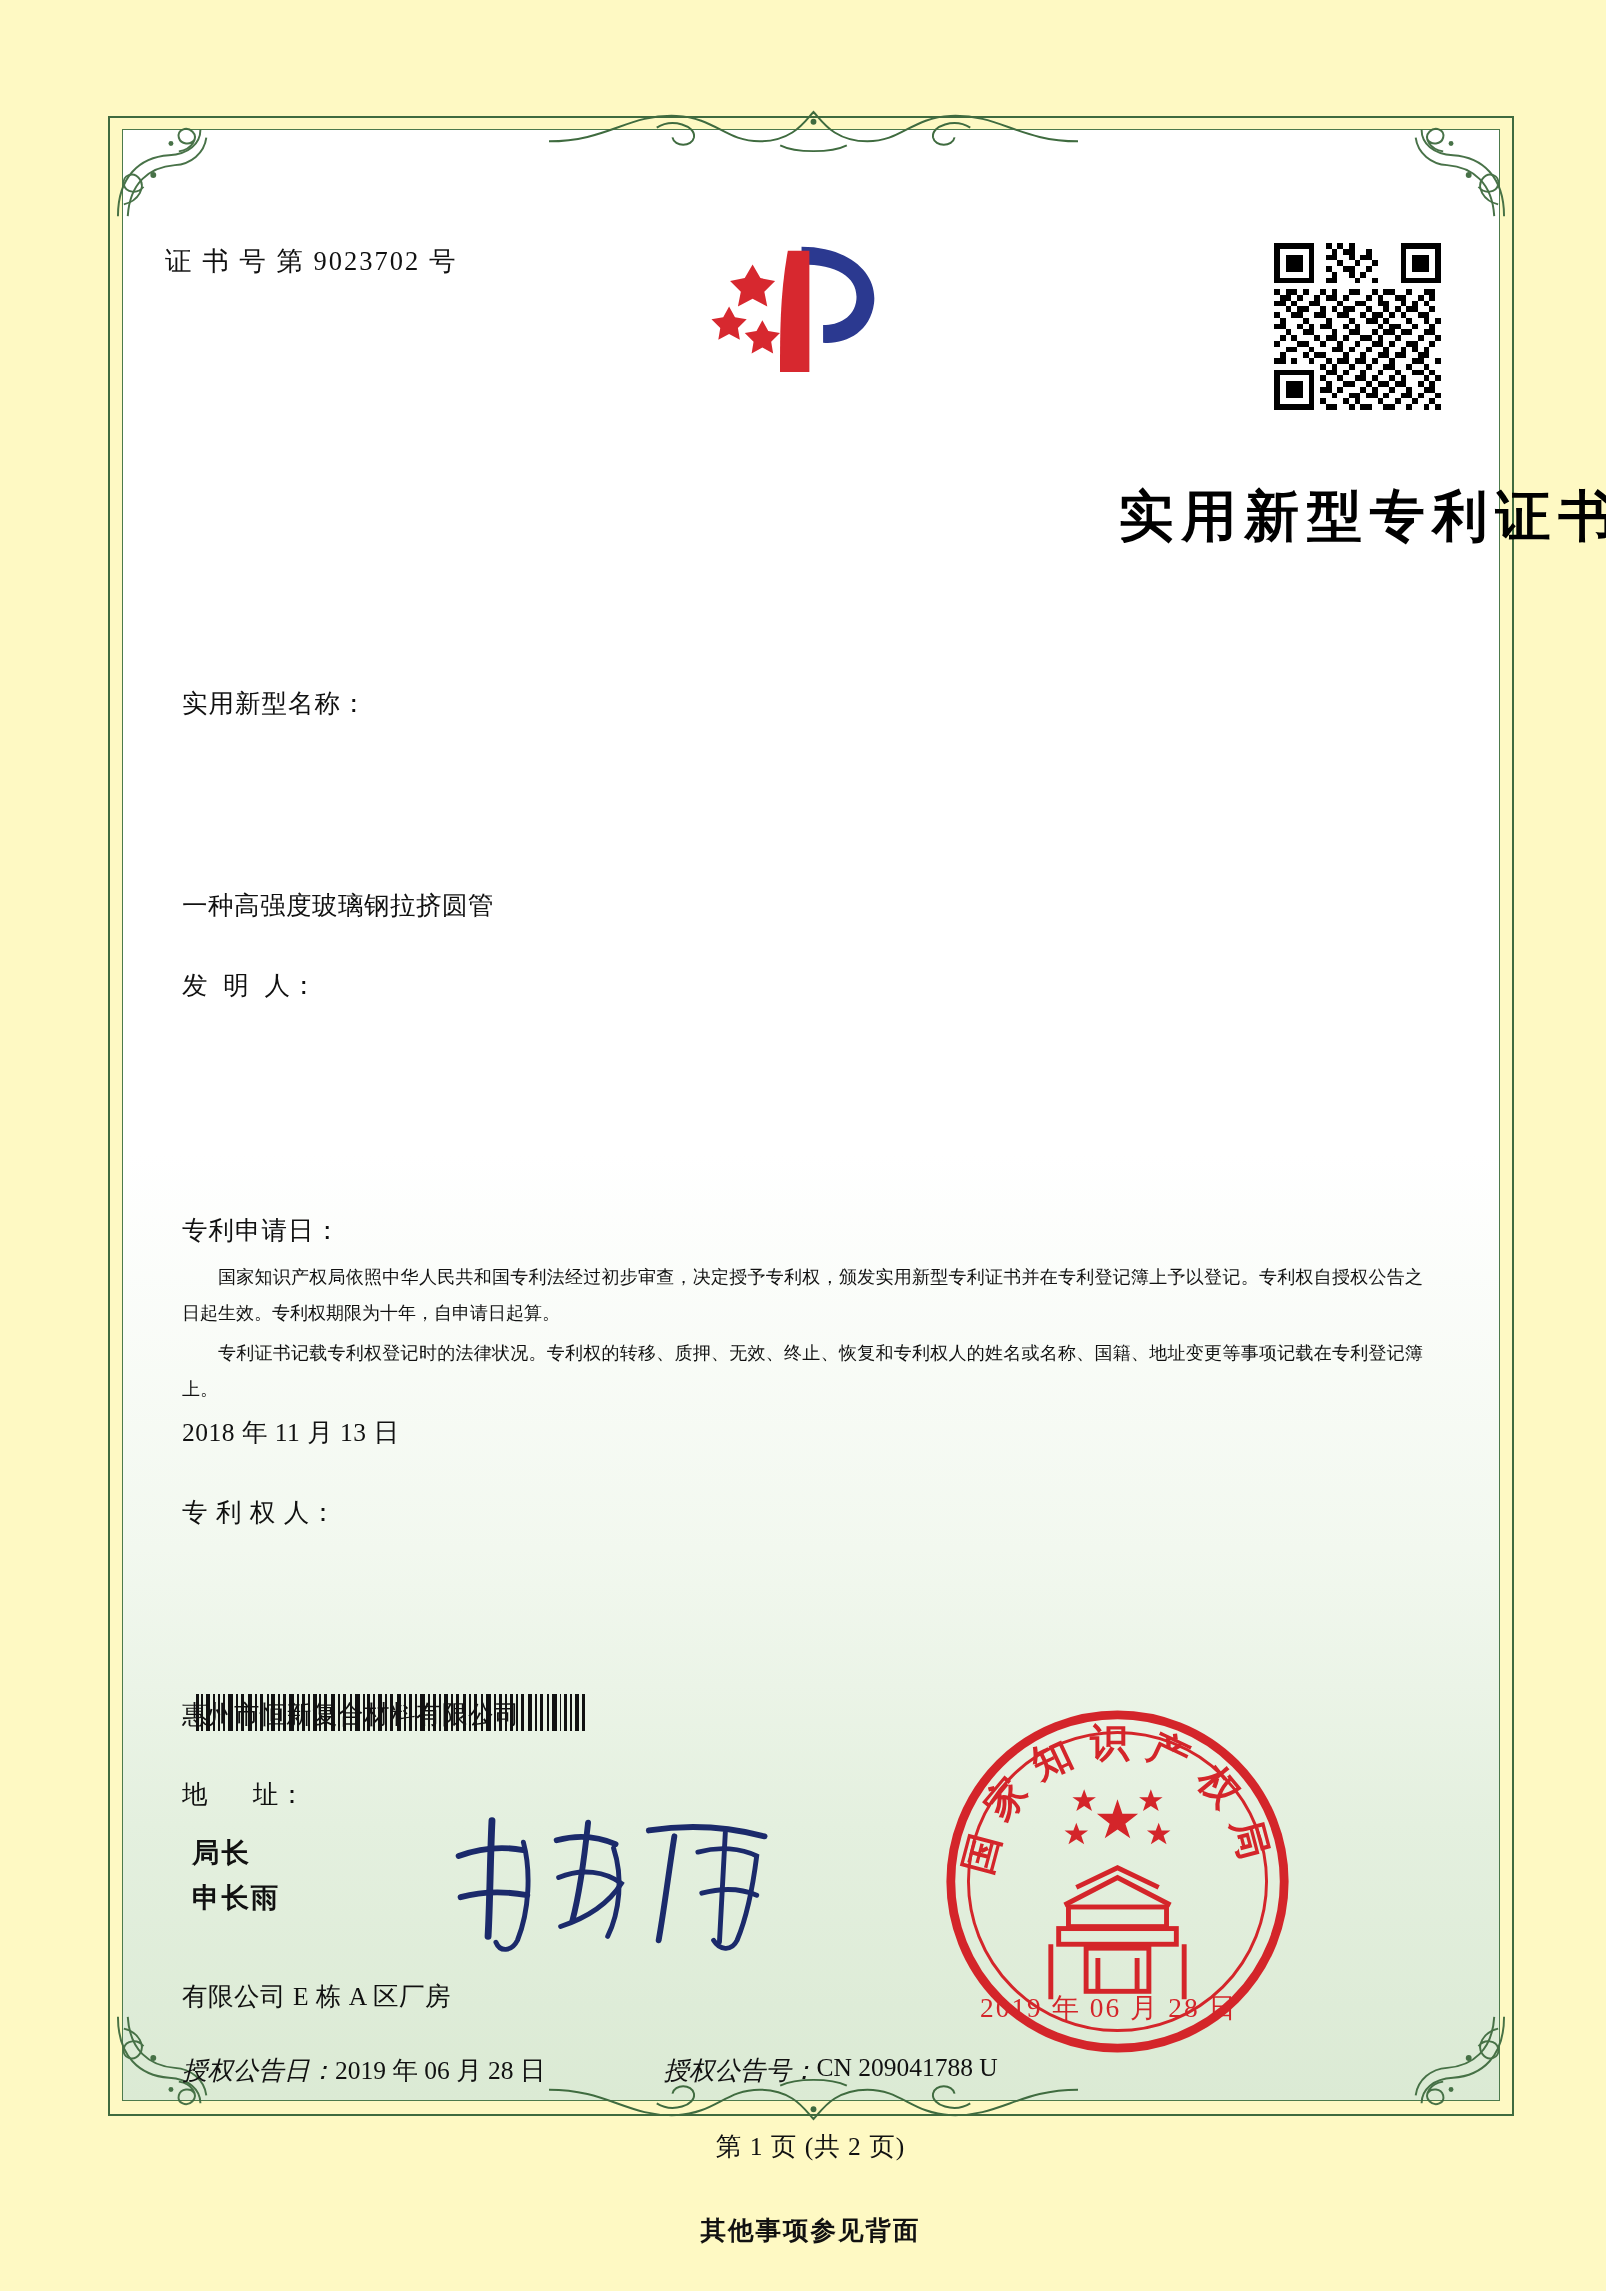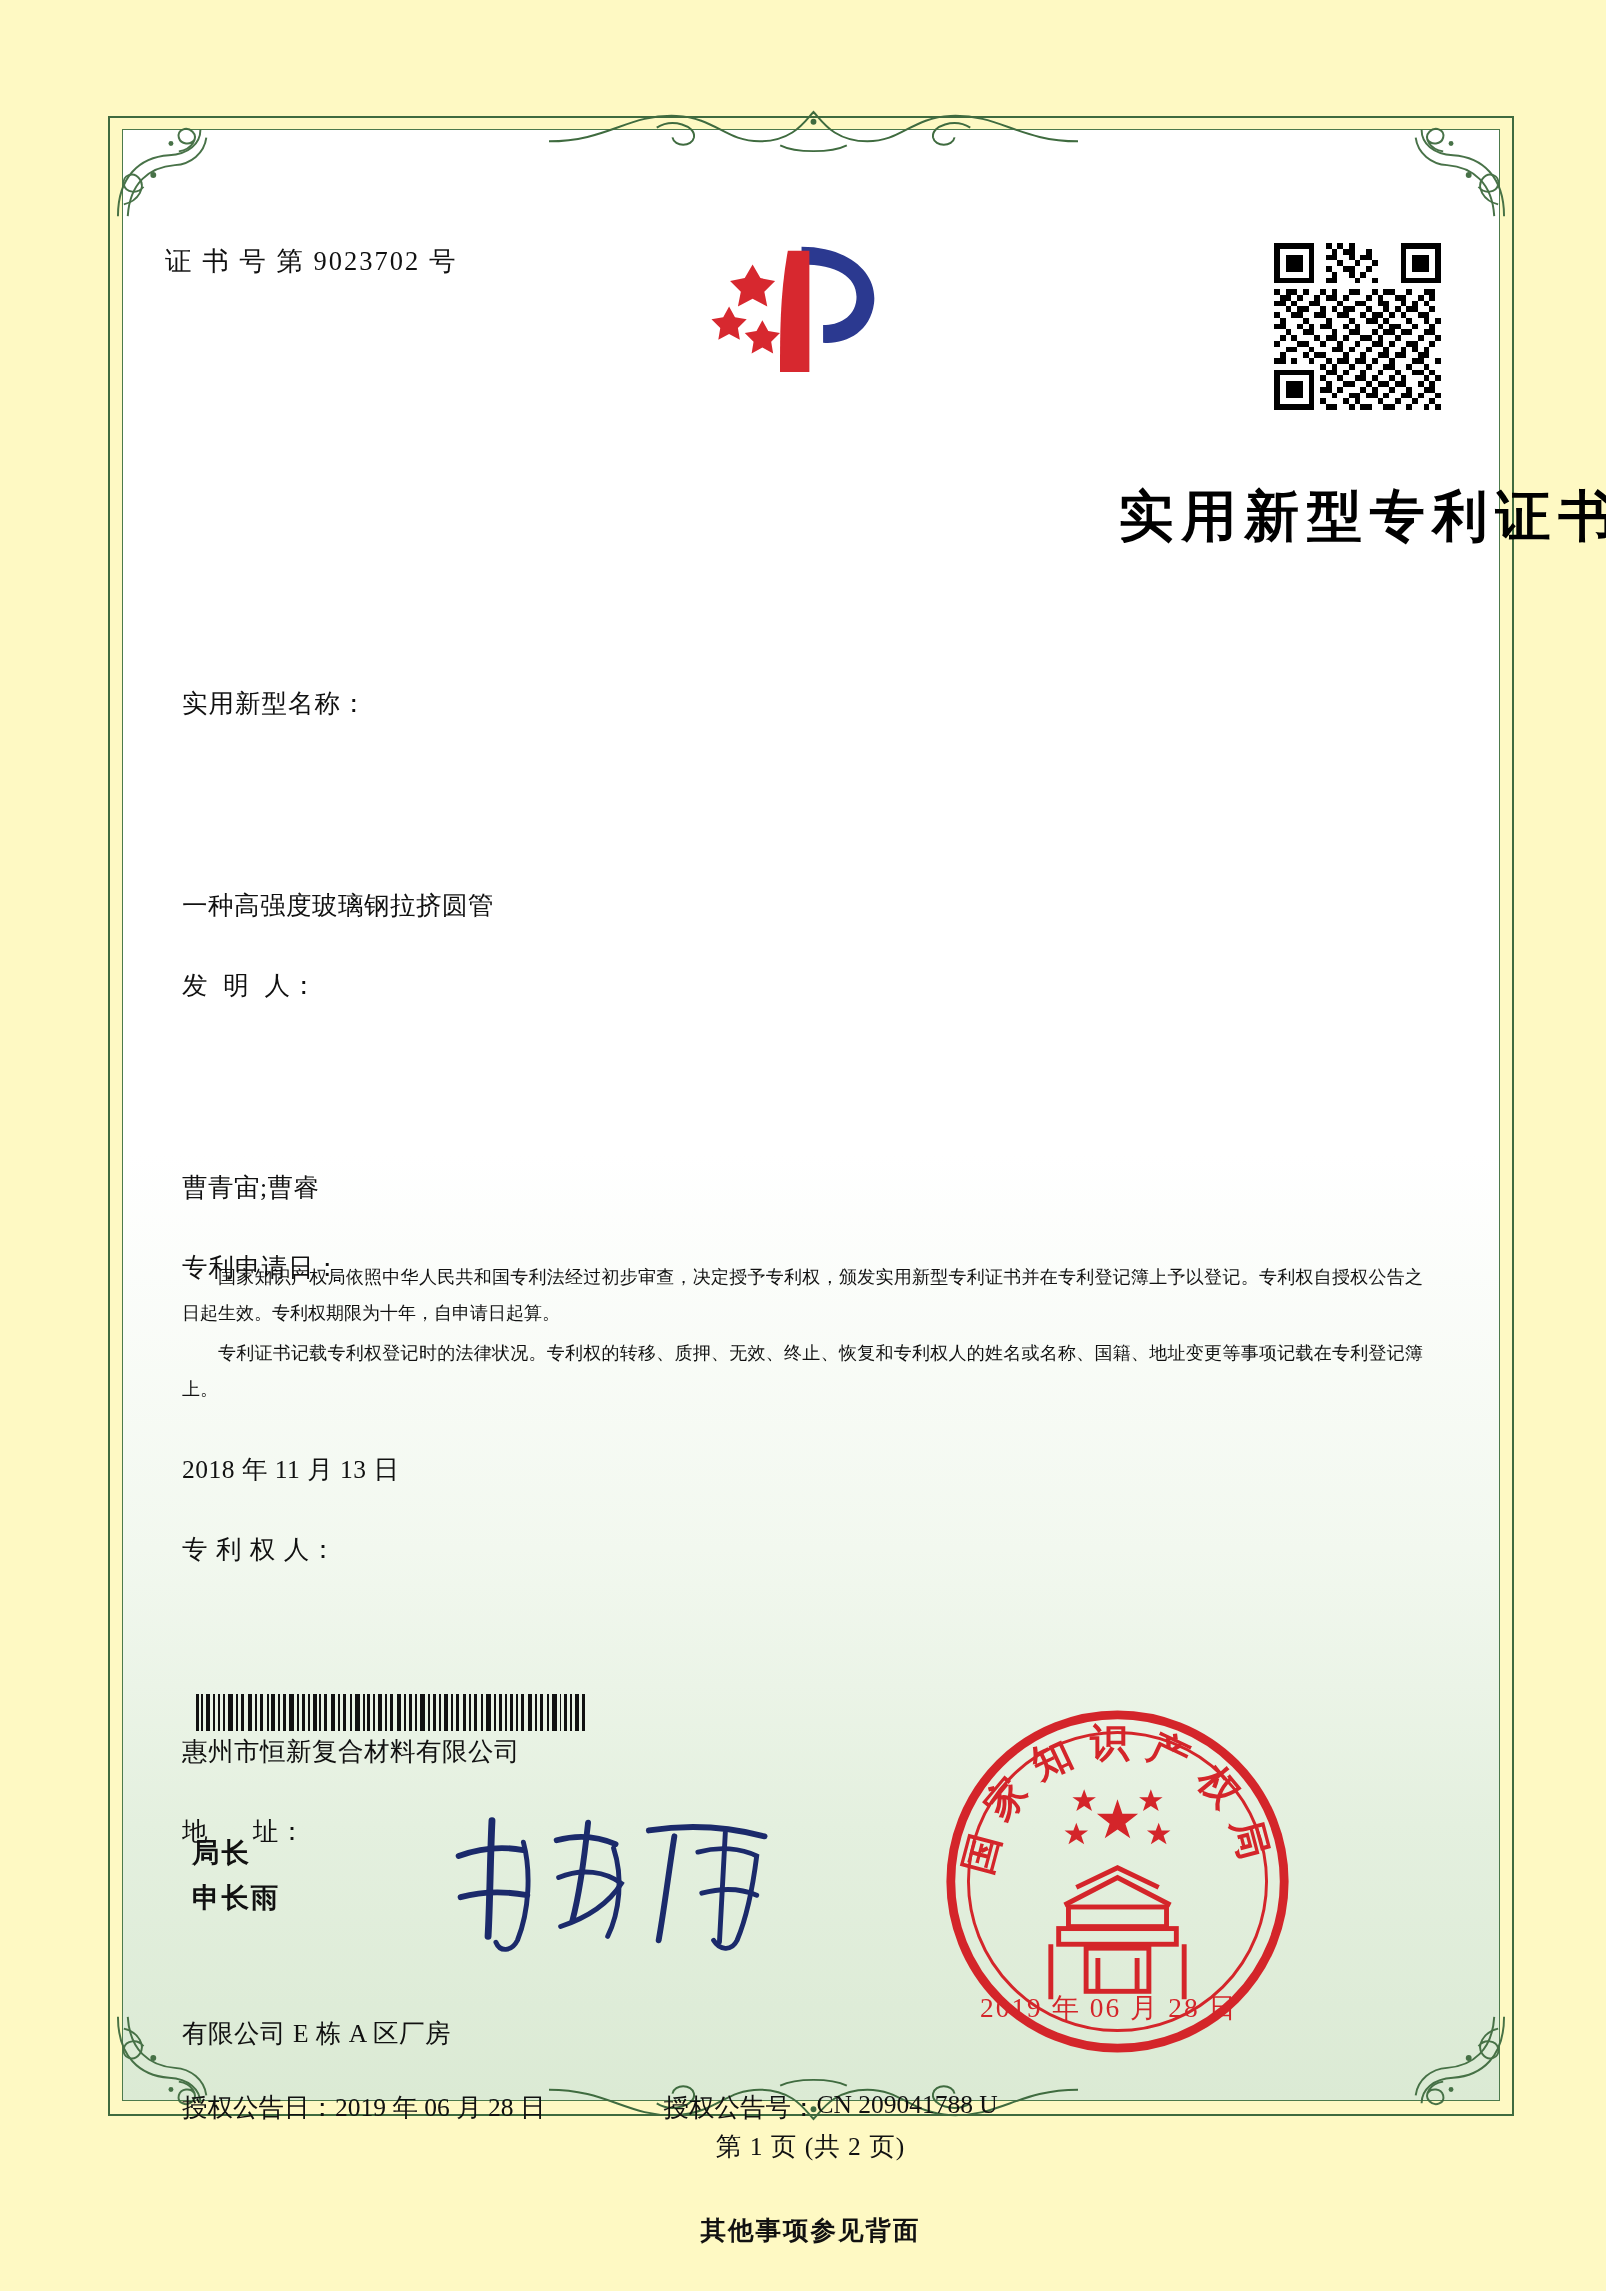--- a/index.html
+++ b/index.html
@@ -133,21 +133,21 @@
     flex: 1;
     letter-spacing: 0.5px;
   }
   .field-value .line2 { display: block; text-align: center; }
   .row-pub {
     display: flex;
     align-items: flex-start;
     font-size: 25.5px;
     margin-top: -5.9px;
   }
-  .row-pub .seg-label { white-space: pre; }
+  .row-pub .seg-label { white-space: pre; font-style: italic; }
   .row-pub .seg-gap { width: 118px; flex: 0 0 118px; }
 
   
   .paras {
     position: absolute;
     left: 182px;
     top: 1259px;
     width: 1241px;
     font-size: 18px;
     line-height: 2.0;
@@ -534,21 +534,20 @@
 
   <div class="title">实用新型专利证书</div>
 
   <div class="fields">
     <div class="field-row">
       <div class="field-label">实用新型名称：</div>
       <div class="field-value">一种高强度玻璃钢拉挤圆管</div>
     </div>
     <div class="field-row">
       <div class="field-label">发  明  人：</div>
-      <div class="field-value">曹青宙;曹睿</div>
     </div>
     <div class="field-row">
       <div class="field-label">专利申请日：</div>
       <div class="field-value">2018 年 11 月 13 日</div>
     </div>
     <div class="field-row">
       <div class="field-label">专 利 权 人：</div>
       <div class="field-value">惠州市恒新复合材料有限公司</div>
     </div>
     <div class="field-row">

